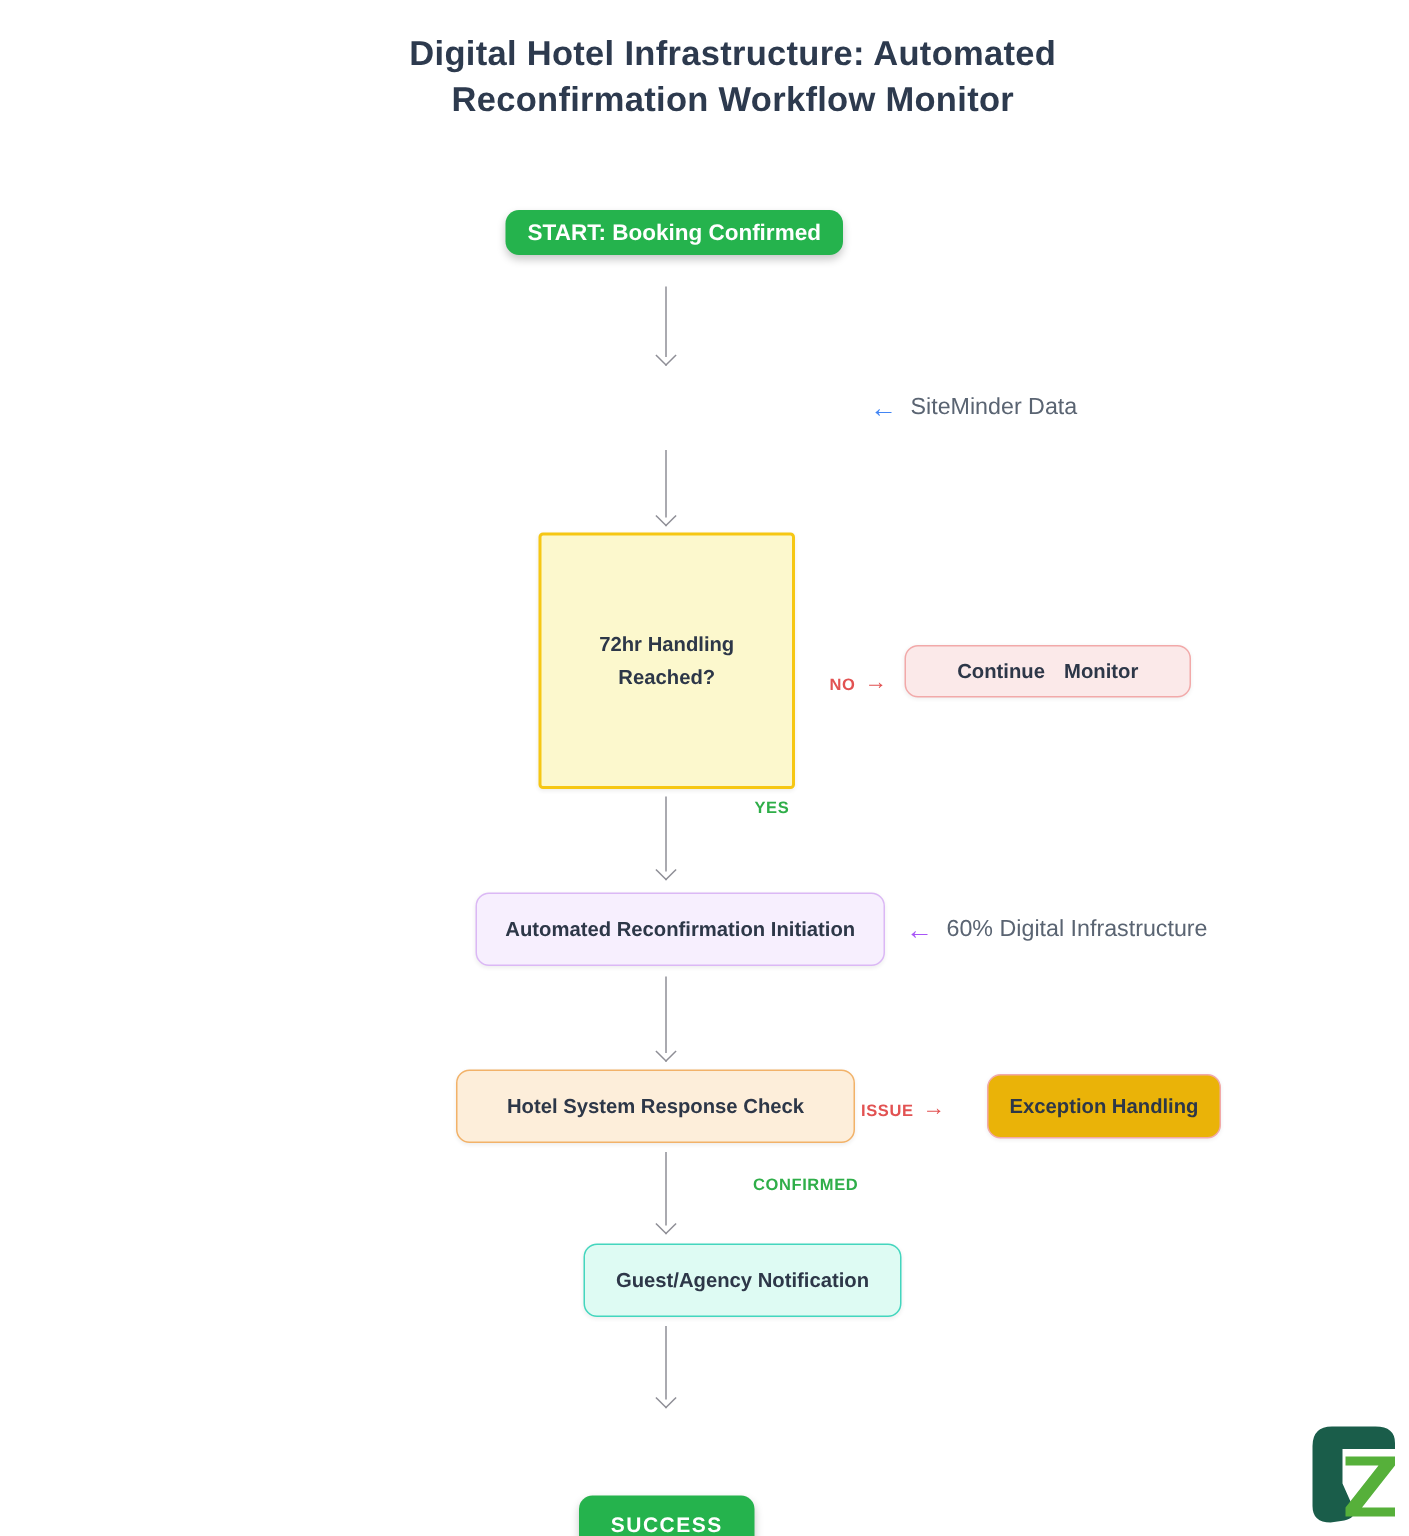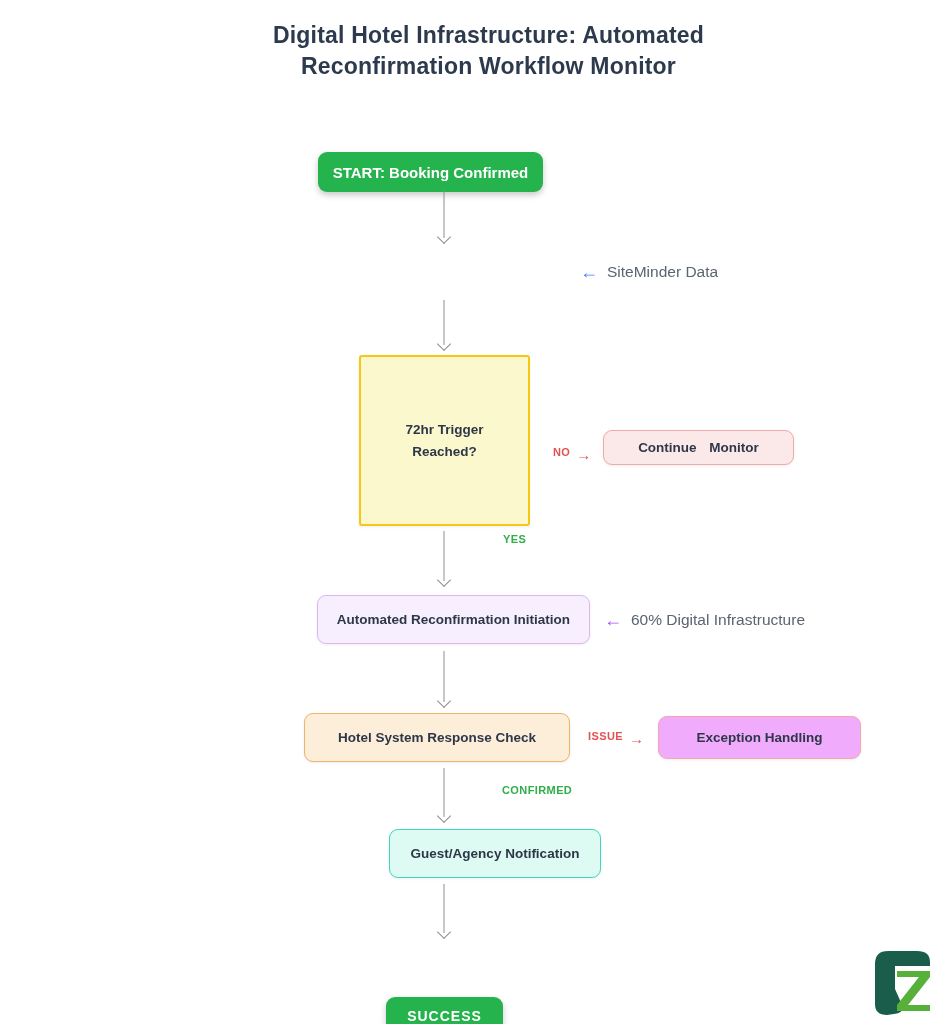--- a/index.html
+++ b/index.html
@@ -18,56 +18,56 @@
     box-sizing:border-box;border-radius:9px;
     font-size:13.5px;font-weight:700;color:#2d3748;white-space:nowrap;
     box-shadow:0 1px 3px rgba(0,0,0,.07);
   }
   .btn{
     position:absolute;display:flex;align-items:center;justify-content:center;
     box-sizing:border-box;border-radius:9px;background:#25b34d;
     color:#ffffff;font-weight:700;white-space:nowrap;
     box-shadow:0 3px 6px rgba(0,0,0,.22);
   }
-  .start-btn{left:318px;top:140px;width:225px;height:40px;font-size:15px;margin-top:12px;}
+  .start-btn{left:337px;top:140px;width:225px;height:30px;font-size:15px;}
   .success-btn{left:386px;top:997px;width:117px;height:38px;font-size:14px;letter-spacing:1px;}
   .blue-box{left:306px;top:247px;width:249px;height:47px;background:#d9e9fc;border:1.5px solid #a5c9f3;}
   .yellow-box{
     left:359px;top:355px;width:171px;height:171px;background:#fcf8cd;
     border:2px solid #f6c714;border-radius:3px;flex-direction:column;line-height:22px;
   }
   .pink-box1{left:603px;top:430px;width:191px;height:35px;background:#fbe9e9;border:1.5px solid #f2a9a9;word-spacing:9px;}
   .purple-box{left:317px;top:595px;width:273px;height:49px;background:#f7effe;border:1.5px solid #dbb8f5;}
   .orange-box{left:304px;top:713px;width:266px;height:49px;background:#fdeeda;border:1.5px solid #f2b269;}
-  .pink-box2{left:658px;top:716px;width:203px;height:43px;background:#f0abfc;border:1.5px solid #f2a9a9;}
+  .pink-box2{left:658px;top:716px;width:156px;height:43px;background:#eab308;border:1.5px solid #f2a9a9;}
   .teal-box{left:346px;top:829px;width:212px;height:49px;background:#defbf3;border:1.5px solid #43d6be;margin-left:43px;}
   
   .v-arrow{position:absolute;width:16px;}
   .v-arrow .stem{position:absolute;left:50%;top:0;bottom:5px;width:0;border-left:1.5px solid #8e8e96;transform:translateX(-50%);}
   .v-arrow .head{
     position:absolute;bottom:1px;left:50%;width:9px;height:9px;
     border-right:1.5px solid #8e8e96;border-bottom:1.5px solid #8e8e96;
     transform:translateX(-50%) rotate(45deg);
   }
   .a1{left:436px;top:191px;height:52px;}
   .a2{left:436px;top:300px;height:50px;}
   .a3{left:436px;top:531px;height:55px;}
   .a4{left:436px;top:651px;height:56px;}
   .a5{left:436px;top:768px;height:54px;}
   .a6{left:436px;top:884px;height:54px;}
   
   .edge-label{
     position:absolute;font-size:11px;font-weight:700;letter-spacing:.4px;white-space:nowrap;
   }
   .lbl-green{color:#2fae49;margin-left:41px;}
-  .lbl-red{color:#e25252;display:flex;align-items:flex-start;gap:6px;}
+  .lbl-red{color:#e25252;display:flex;align-items:flex-end;gap:6px;}
   .lbl-red .r-arrow{font-size:15px;font-weight:700;}
   .no-label{left:553px;top:446px;}
   .yes-label{left:462px;top:533px;}
-  .issue-label{left:588px;top:730px;}
+  .issue-label{left:574px;top:730px;}
   .confirmed-label{left:461px;top:784px;text-align:right;}
   
   .annotation{
     position:absolute;display:flex;align-items:center;gap:9px;
     font-size:15.5px;color:#5a6472;white-space:nowrap;
   }
   .annotation .l-arrow{font-size:18px;font-weight:700;line-height:1;}
   .ann1{left:580px;top:260px;height:24px;}
   .ann1 .l-arrow{color:#4285f4;}
   .ann2{left:604px;top:608px;height:24px;}
@@ -99,21 +99,21 @@
     <span class="l-arrow">←</span>
     <span>SiteMinder Data</span>
   </div>
 
   <div class="v-arrow a2">
     <span class="stem"></span>
     <span class="head"></span>
   </div>
 
   <div class="node yellow-box">
-    <div>72hr Trigger</div>
+    <div>72hr Handling</div>
     <div>Reached?</div>
   </div>
 
   <div class="edge-label lbl-red no-label">
     <span>NO</span>
     <span class="r-arrow">→</span>
   </div>
   <div class="node pink-box1">
     <span>Continue Monitor</span>
   </div>

